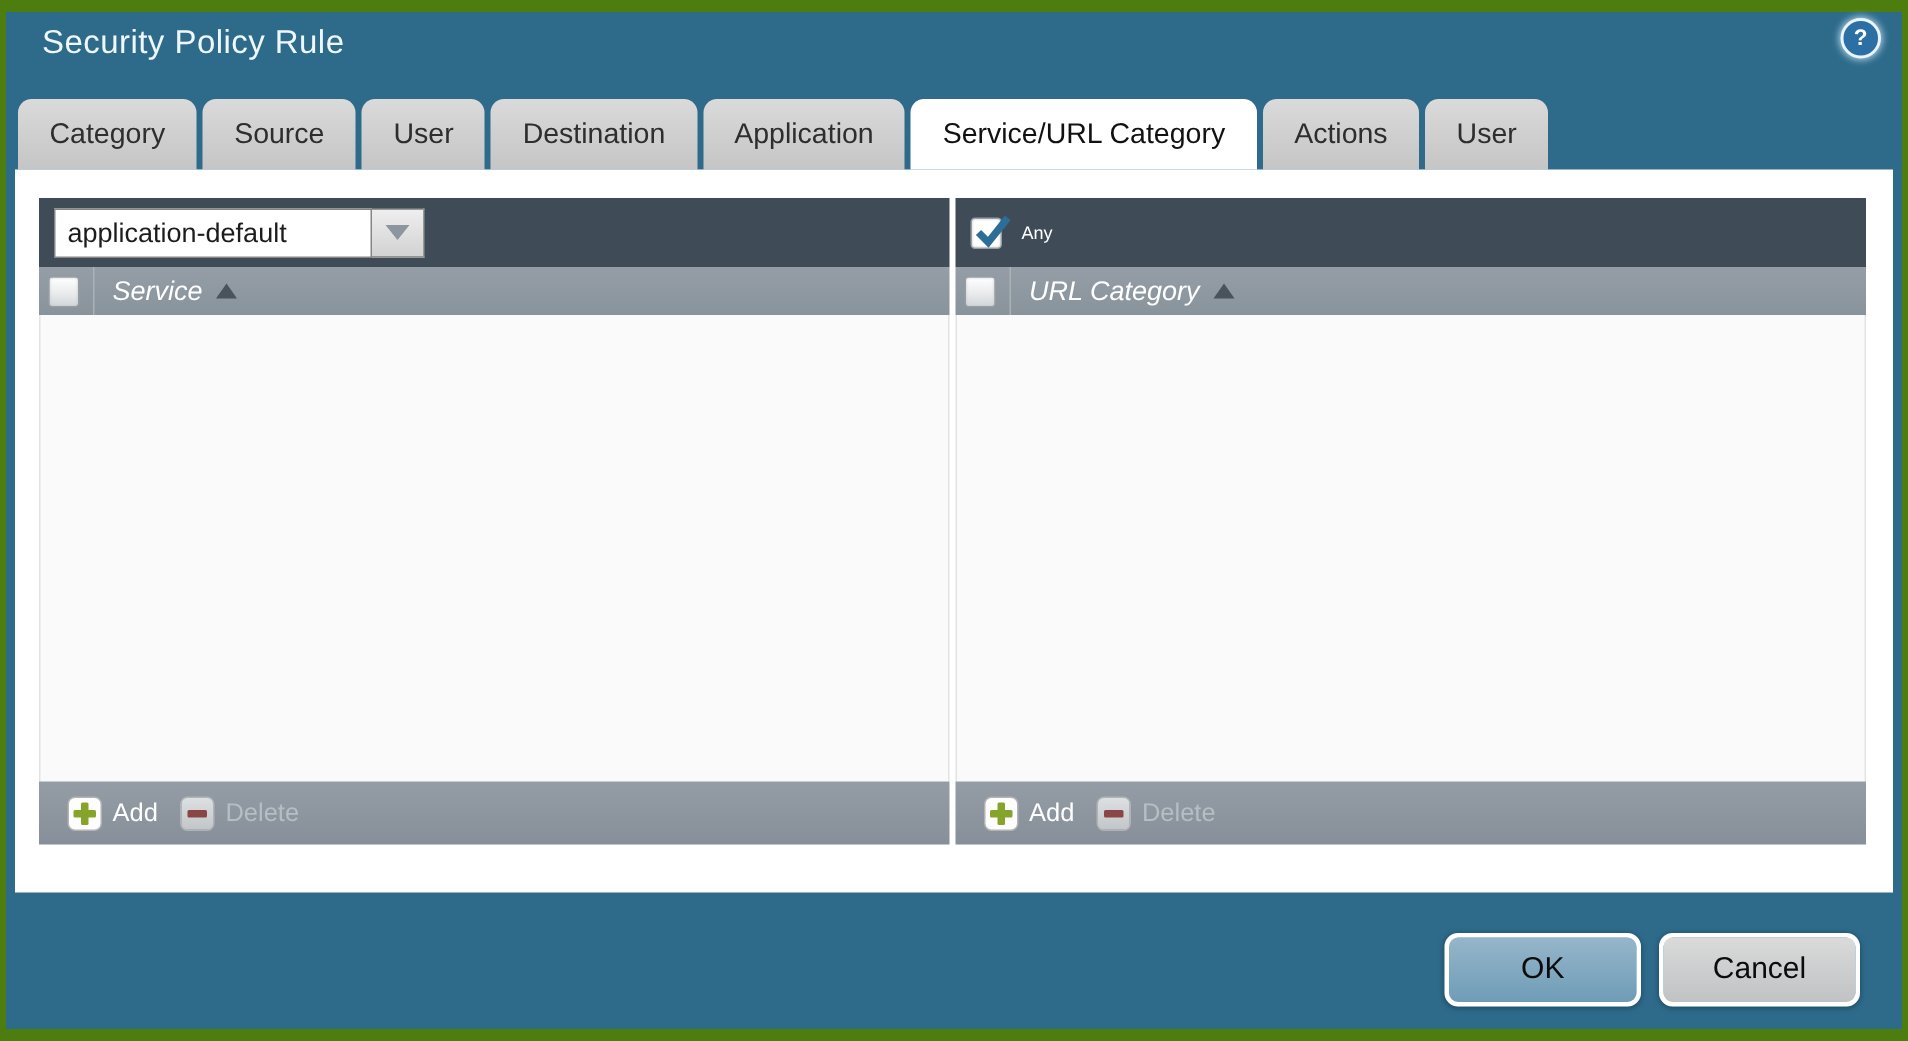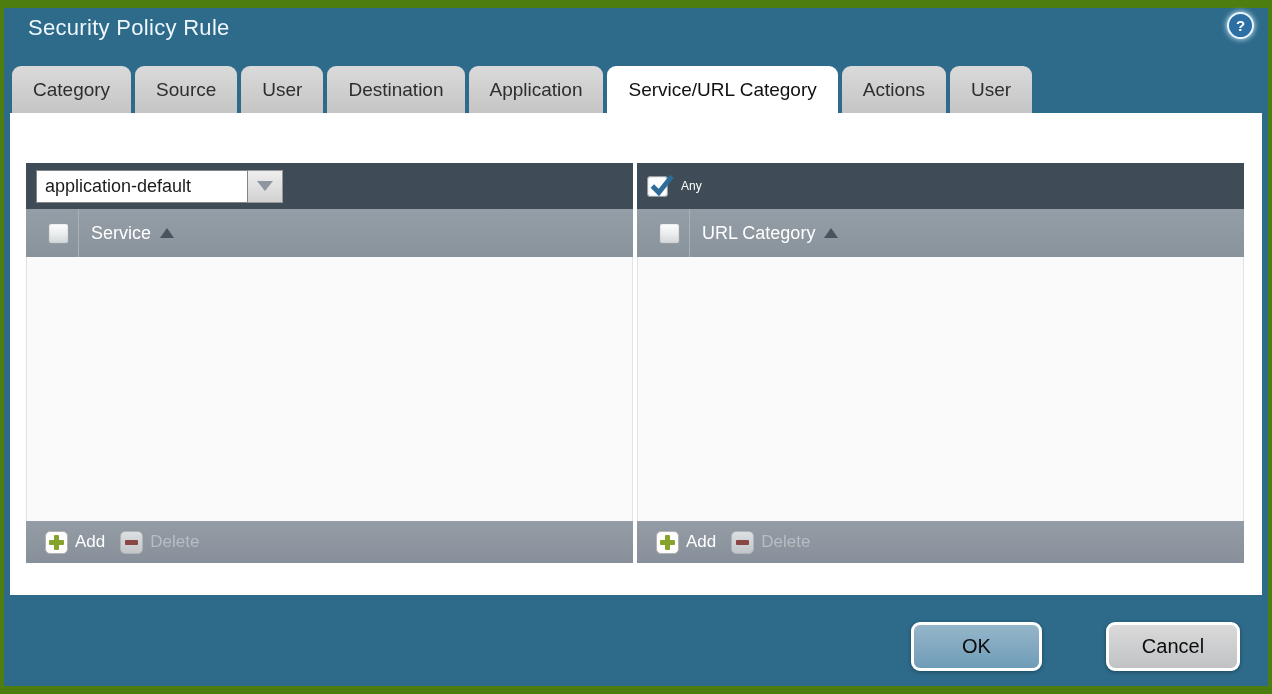--- a/index.html
+++ b/index.html
@@ -23,23 +23,23 @@
        border-radius:9px 9px 0 0;cursor:pointer;white-space:nowrap;}
   .tab.active{background:#fff;color:#111;}
 
   
   .content{position:absolute;left:10px;top:113px;width:1252px;height:482px;background:#fff;}
 
   
   .panel{position:absolute;top:19px;width:607px;height:431px;display:flex;flex-direction:column;}
   .panel.left{left:16px;}
   .panel.right{left:627px;}
-  .phead{height:46px;flex:none;background:#3f4c57;display:flex;align-items:center;padding-left:10px;margin-top:31px;}
-  .colhead{height:48px;flex:none;background:linear-gradient(180deg,#959ea6,#89939b);
-           display:flex;align-items:center;padding-left:22px;cursor:pointer;}
+  .phead{height:46px;flex:none;background:#3f4c57;display:flex;align-items:center;padding-left:10px;}
+  .colhead{height:32px;flex:none;background:linear-gradient(180deg,#959ea6,#89939b);
+           display:flex;align-items:center;padding-left:6px;cursor:pointer;font-style:italic;}
   .colsep{width:1px;align-self:stretch;background:#aab2b8;margin-left:9px;margin-right:12px;}
   .collabel{color:#fff;font-size:18px;}
   .pbody{flex:1;background:#fafafa;border-left:1px solid #e1e3e5;border-right:1px solid #e1e3e5;}
   .pfoot{height:42px;flex:none;background:linear-gradient(180deg,#949da5,#87909a);
          display:flex;align-items:center;padding-left:19px;}
 
   
   .combo{display:flex;align-items:center;}
   .combo-input{width:212px;height:33px;border:1px solid #858585;background:#fff;color:#1c1c1c;
                font-size:18px;padding:0 8px;border-radius:0;outline:none;}
@@ -73,21 +73,21 @@
   .plus::before{content:'';position:absolute;left:0;top:5px;width:15px;height:5px;
                 background:#86a42c;border-radius:1px;}
   .plus::after{content:'';position:absolute;left:5px;top:0;width:5px;height:15px;
                background:#86a42c;border-radius:1px;}
   .minus{width:13px;height:5px;background:#8a4545;border-radius:1px;}
 
   
   .btn{position:absolute;top:622px;height:49px;border:3px solid #fff;border-radius:9px;
        display:flex;align-items:center;justify-content:center;font-size:20px;color:#0c0c0c;
        cursor:pointer;box-shadow:0 1px 4px rgba(0,0,0,.35);}
-  .btn.ok{left:911px;width:131px;background:linear-gradient(180deg,#95b6ca,#6f9cb7);}
+  .btn.ok{left:963px;width:131px;background:linear-gradient(180deg,#95b6ca,#6f9cb7);}
   .btn.cancel{left:1106px;width:134px;background:linear-gradient(180deg,#dadada,#c0c2c4);}
 </style>
 </head>
 <body>
 
 <div class="stage">
   <div class="dialog-bg"></div>
 
   <div class="title">Security Policy Rule</div>
 

